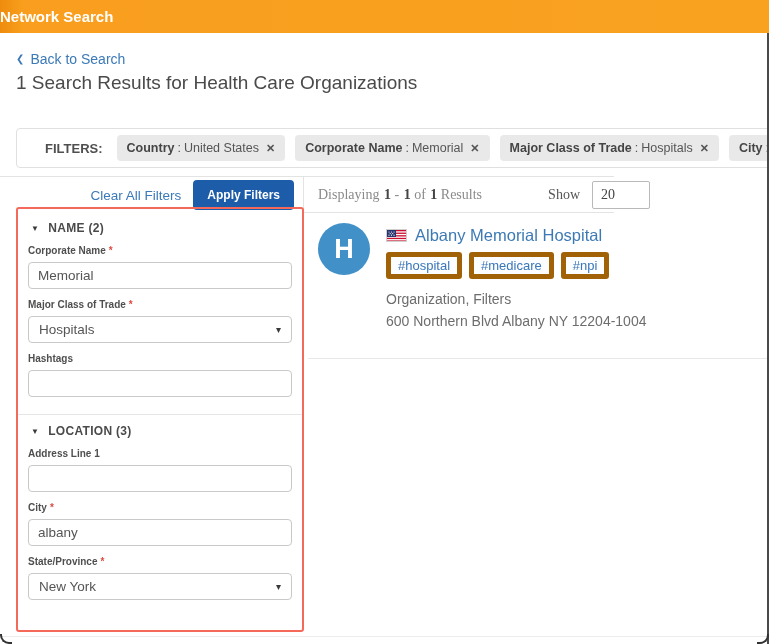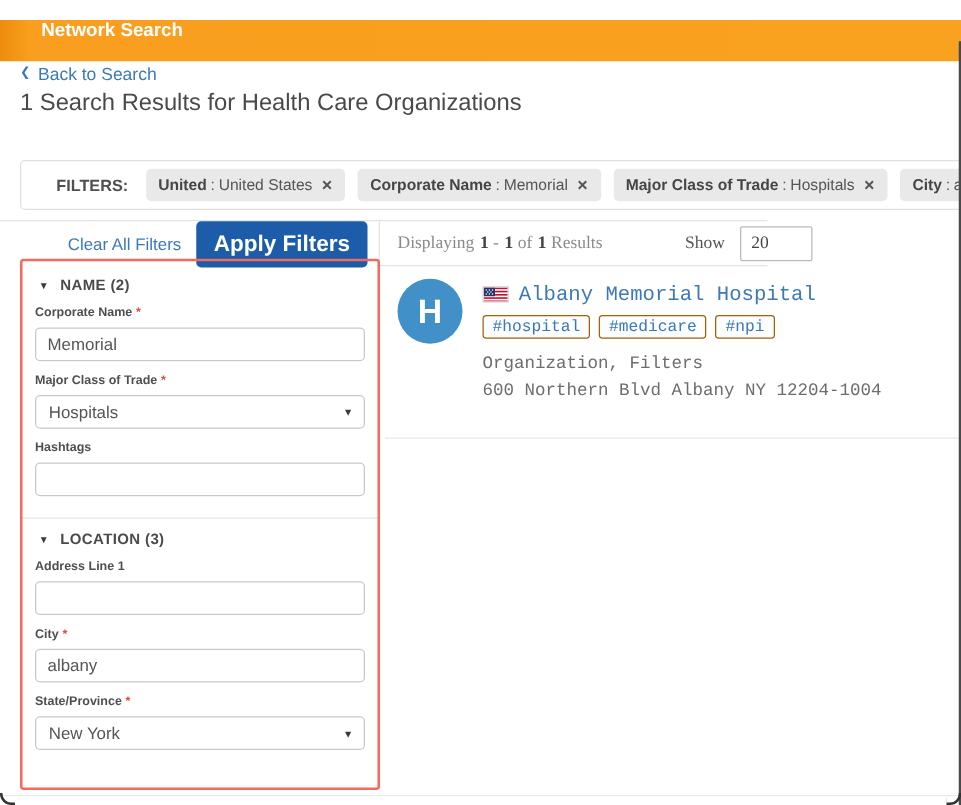--- a/index.html
+++ b/index.html
@@ -1,23 +1,23 @@
 <!DOCTYPE html>
 <html><head>
 <meta charset="utf-8">
 <style>
   * { margin:0; padding:0; box-sizing:border-box; }
   html,body { width:769px; height:644px; background:#fff; }
   body { font-family:"Liberation Sans", sans-serif; overflow:hidden; }
   .page { position:relative; width:769px; height:644px; overflow:hidden; background:#fff; }
 
   
-  .app-header { position:absolute; left:0; top:16px; width:769px; height:33px;
+  .app-header { position:absolute; left:0; top:0; width:769px; height:33px;
     background:linear-gradient(90deg,#ee8c0d 0%, #f99e1e 3%, #f9a220 100%);
-    display:flex; align-items:flex-start; padding-left:33px; z-index:40; }
+    display:flex; align-items:center; z-index:40; }
   .app-title { color:#fff; font-size:15px; font-weight:bold; }
 
   
   .back-link { position:absolute; left:16px; top:51px; display:flex; align-items:center; gap:6px;
     color:#3b79b8; font-size:14px; cursor:pointer; }
   .chev { font-size:10px; line-height:14px; }
 
   
   .page-title { position:absolute; left:16px; top:72px; font-size:19px; color:#4a4a4a; }
 
@@ -30,21 +30,21 @@
     display:flex; align-items:center; gap:3px; white-space:nowrap; cursor:pointer; }
   .chip b { color:#454545; }
   .chip .x { font-weight:bold; color:#555; font-size:11px; margin-left:4px; cursor:pointer; }
 
   
   .toolbar { position:absolute; left:0; top:176px; width:614px; height:37px;
     border-top:1px solid #e3e3e3; display:flex; }
   .toolbar-left { width:304px; border-right:1px solid #e3e3e3; display:flex; align-items:center;
     justify-content:flex-end; gap:12px; padding-right:9px; }
   .clear-link { color:#3b79b8; font-size:13.5px; cursor:pointer; white-space:nowrap; }
-  .apply-btn { background:#1d5ca8; color:#fff; border:none; border-radius:4px; font-size:18px;
+  .apply-btn { background:#1d5ca8; color:#fff; border:none; border-radius:4px; font-size:12px;
     font-weight:bold; padding:8px 14px; cursor:pointer; font-family:"Liberation Sans",sans-serif; }
   .toolbar-right { flex:1; border-bottom:1px solid #e3e3e3; display:flex; align-items:center;
     padding-left:14px; position:relative;font-family:Liberation Serif, serif; }
   .displaying { font-size:14px; color:#8a8a8a; }
   .displaying b { color:#444; }
   .displaying span { margin-right:1px; }
   .show-group { position:absolute; right:-36px; top:0; height:100%; display:flex; align-items:center; gap:12px; }
   .show-label { font-size:14px; color:#555; }
   .show-select { width:58px; height:28px; border:1px solid #b9b9b9; border-radius:2px;
     font-size:14px; color:#444; display:flex; align-items:center; padding-left:8px; cursor:pointer; background:#fff; }
@@ -65,25 +65,25 @@
     cursor:pointer; background:#fff; }
   .caret { font-size:10px; color:#3a3a3a; }
   .section-divider { border-top:1px solid #e6e6e6; margin:17px -12px 9px; }
 
   
   .results { position:absolute; left:308px; top:213px; width:461px; }
   .result-row { display:flex; gap:16px; padding:10px 0 26px 10px; border-bottom:1px solid #e8e8e8; }
   .avatar { width:52px; height:52px; border-radius:50%; background:#4191c8; color:#fff;
     display:flex; align-items:center; justify-content:center; font-size:27px; font-weight:bold;
     flex:0 0 52px; cursor:pointer; }
-  .result-info { padding-top:3px;font-family:Liberation Mono, monospace; }
+  .result-info { padding-top:3px; }
   .name-row { display:flex; align-items:center; gap:8px; margin-bottom:7px; }
   .result-name { color:#3d7ab5; font-size:16.5px; cursor:pointer; }
   .tags { display:flex; gap:7px; margin-bottom:9px; }
-  .tag { font-size:13px; color:#3a76b9; border:1px solid #a16207; border-radius:3px;
+  .tag { font-size:13px; color:#3a76b9; border:5px solid #a16207; border-radius:3px;
     background:#fcfdfe; padding:1px 7px; cursor:pointer; }
   .result-type, .result-address { font-size:14px; color:#6d6d6d; line-height:22px; }
 
   
   .bottom-divider { position:absolute; left:0; top:636px; width:769px; height:1px; background:#ececec; }
   .edge-right { position:absolute; left:767px; top:33px; width:2px; height:611px; background:#4a4a4a; z-index:50; }
   .corner-bl { position:absolute; left:0; top:634px; width:12px; height:10px;
     border-left:2px solid #333; border-bottom:2px solid #333; border-bottom-left-radius:9px; z-index:50; }
   .corner-br { position:absolute; left:757px; top:634px; width:12px; height:10px;
     border-right:2px solid #333; border-bottom:2px solid #333; border-bottom-right-radius:9px; z-index:50; }
@@ -101,21 +101,21 @@
     <span class="chev">❮</span>
     <span>Back to Search</span>
   </div>
 
   <div class="page-title">1 Search Results for Health Care Organizations</div>
 
   <div class="filters-bar">
     <span class="filters-label">FILTERS:</span>
 
     <span class="chip">
-      <b>United</b>
+      <b>Country</b>
         <span>: </span>
         <span>United States</span>
       <span class="x">✕</span>
     </span>
 
     <span class="chip">
       <b>Corporate Name</b>
         <span>: </span>
         <span>Memorial</span>
       <span class="x">✕</span>

